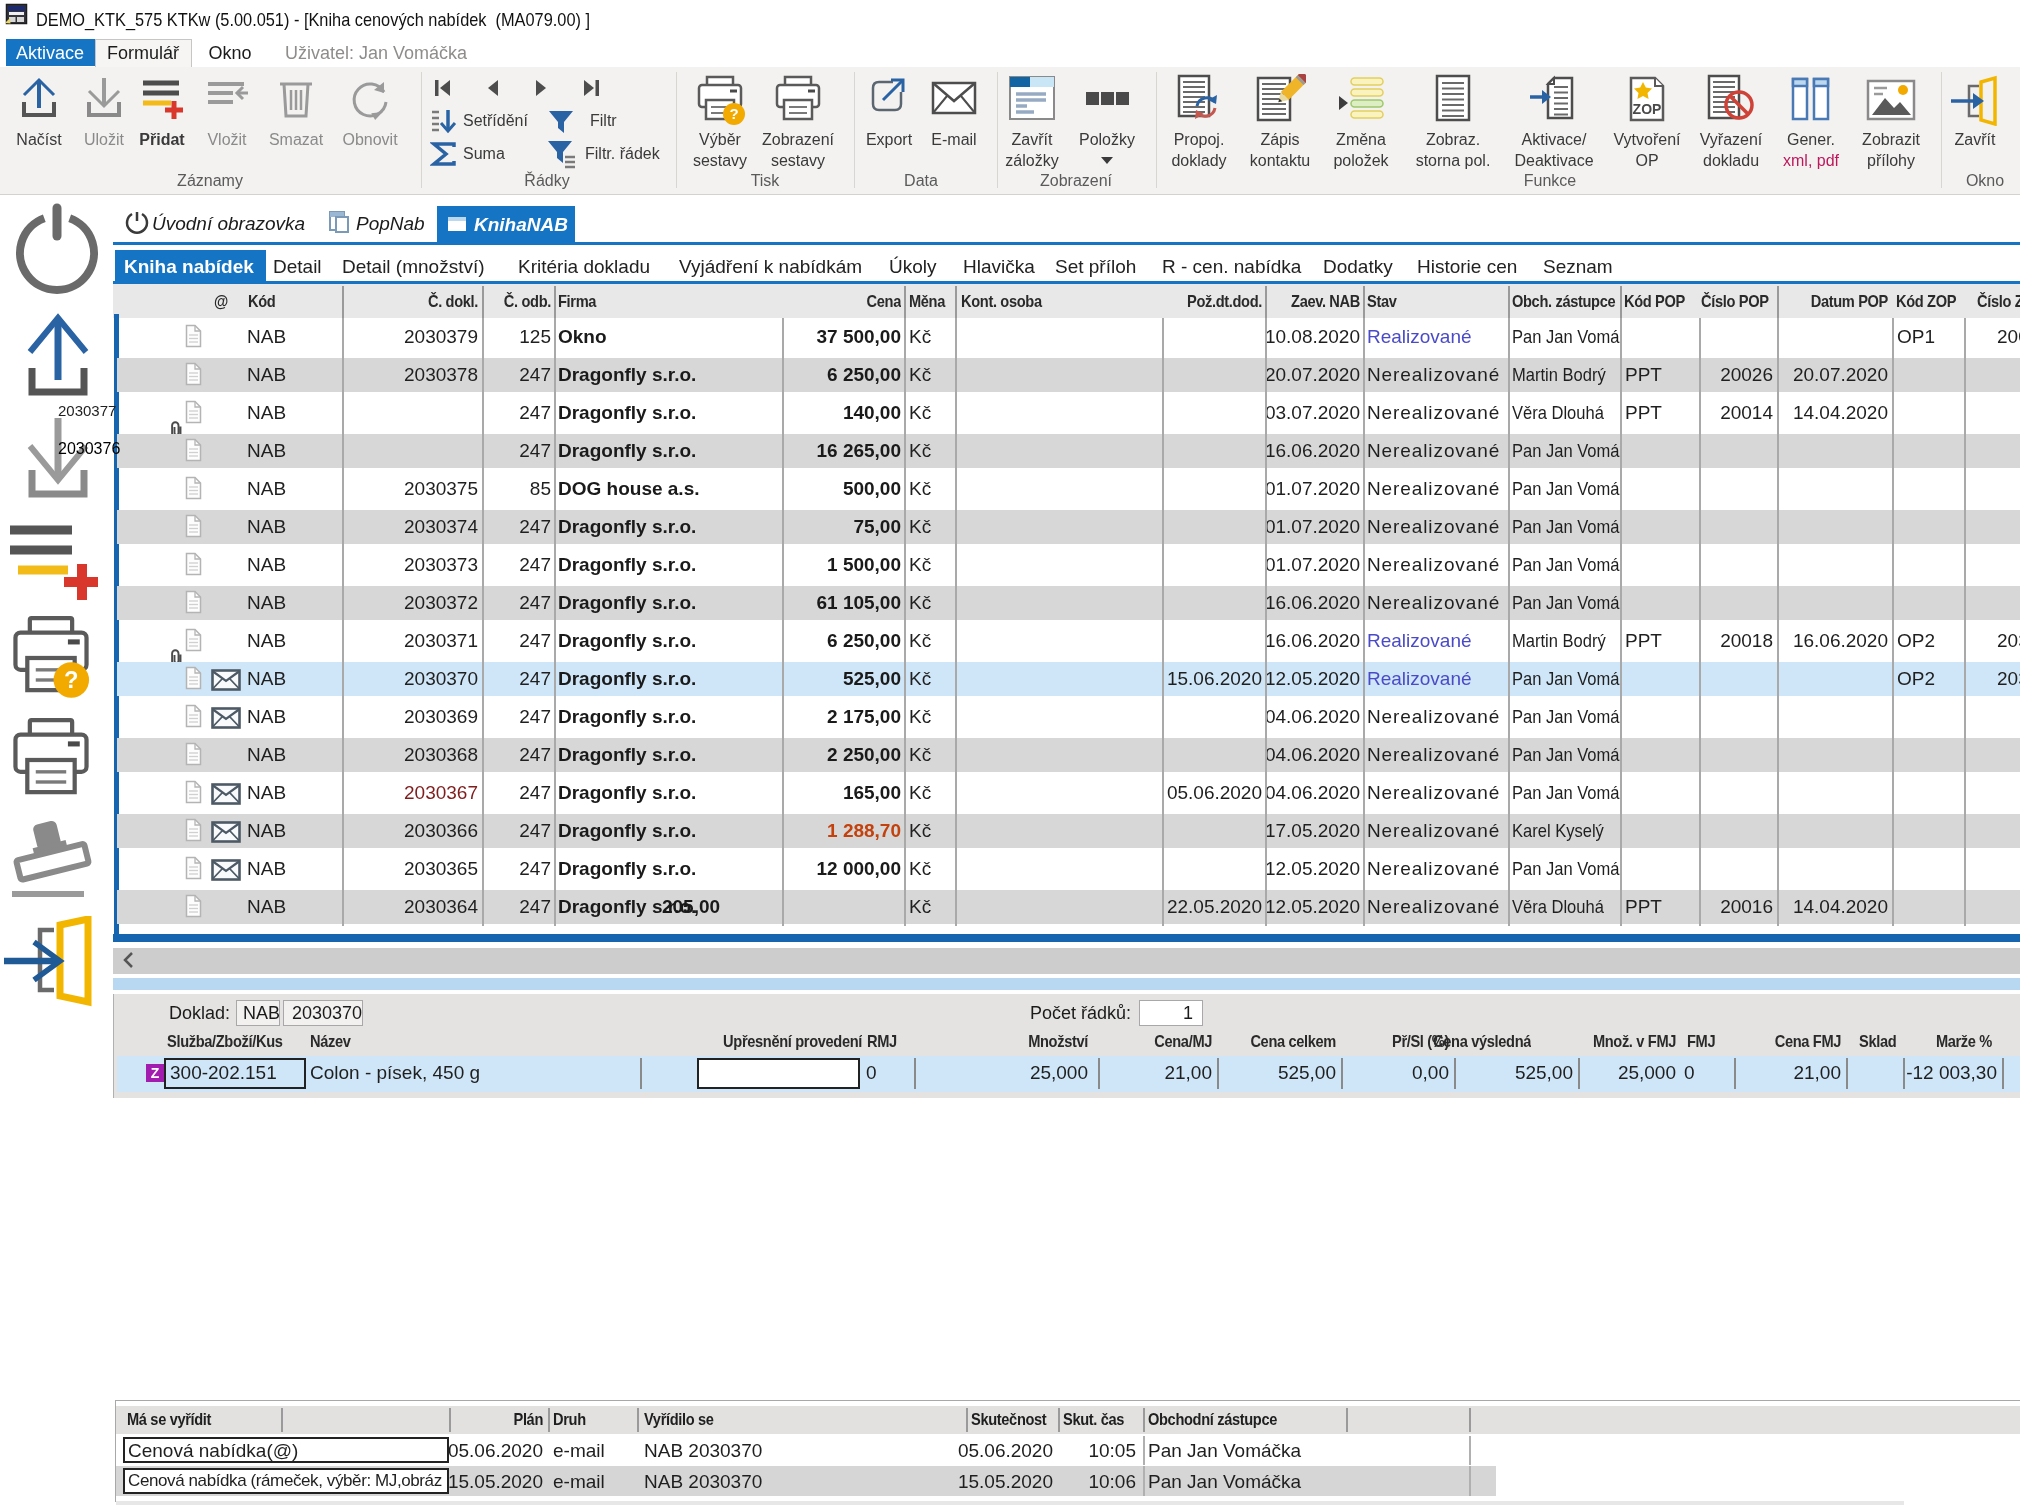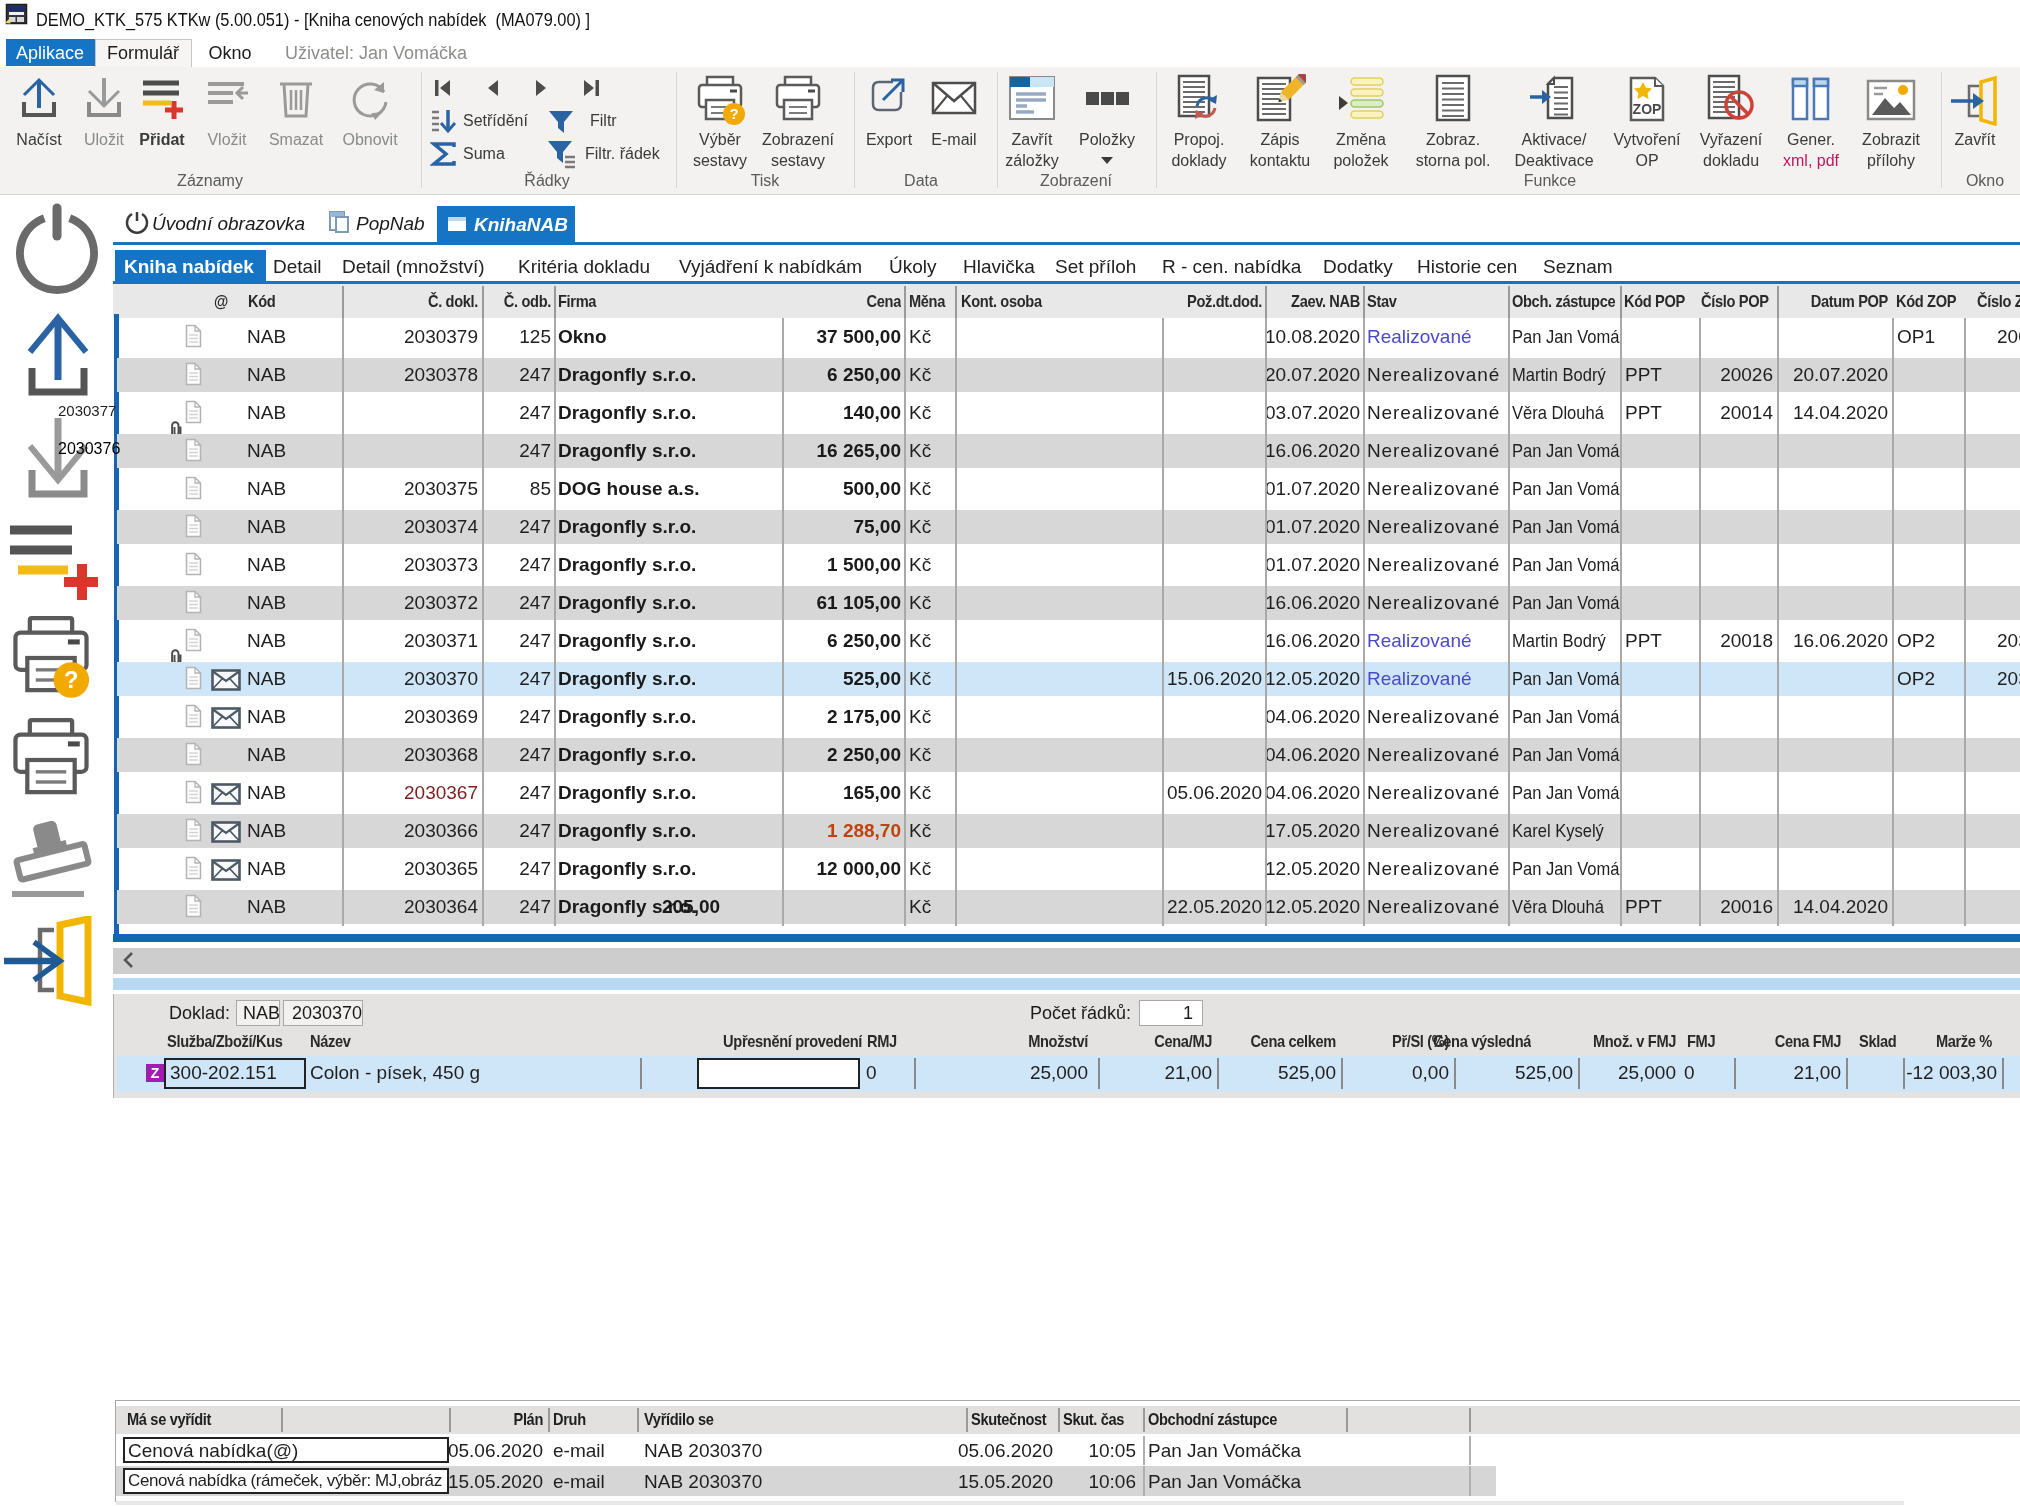--- a/index.html
+++ b/index.html
@@ -12,21 +12,21 @@
       <rect x="1.5" y="2.5" width="20" height="19" fill="#34363c" stroke="#1e1e1e" stroke-width="1.5"></rect>
       <rect x="3" y="4" width="17" height="5" fill="#1e2a6e"></rect>
       <rect x="4" y="10" width="15" height="3" fill="#f0f0f0"></rect>
       <rect x="4" y="15" width="6.5" height="5" fill="#d8d8d8"></rect>
       <rect x="12" y="15" width="7" height="5" fill="#d8d8d8"></rect>
       <path d="M0 21 L5 16 L5.5 21.5 Z" fill="#e8d86a"></path>
     </svg></div>
 <div class="a t" style="left:36px;top:9px;font-size:19px;color:#111;transform:scaleX(0.86);transform-origin:left center">DEMO_KTK_575 KTKw (5.00.051) - [Kniha cenových nabídek&nbsp; (MA079.00) ]</div>
 <div class="a" style="left:0px;top:67px;width:2020px;height:128px;background:#f3f2f1;border-bottom:1px solid #d4d2cf"></div>
 <div class="a" style="left:6px;top:39px;width:89px;height:27px;background:#1574c4"></div>
-<div class="a t" style="left:50px;top:43px;transform:translateX(-50%);font-size:18px;color:#fff">Aplikace</div>
+<div class="a t" style="left:50px;top:43px;transform:translateX(-50%);font-size:18px;color:#fff">Aktivace</div>
 <div class="a" style="left:95px;top:39px;width:97px;height:28px;background:#f6f5f4;border:1px solid #c8c6c4;border-bottom:none"></div>
 <div class="a t" style="left:143px;top:43px;transform:translateX(-50%);font-size:18px;color:#1b1b1b">Formulář</div>
 <div class="a t" style="left:230px;top:43px;transform:translateX(-50%);font-size:18px;color:#1b1b1b">Okno</div>
 <div class="a t" style="left:285px;top:43px;font-size:18px;color:#8f8d8b">Uživatel: Jan Vomáčka</div>
 <div class="a" style="left:421px;top:72px;width:1px;height:116px;background:#d8d6d3"></div>
 <div class="a" style="left:676px;top:72px;width:1px;height:116px;background:#d8d6d3"></div>
 <div class="a" style="left:854px;top:72px;width:1px;height:116px;background:#d8d6d3"></div>
 <div class="a" style="left:997px;top:72px;width:1px;height:116px;background:#d8d6d3"></div>
 <div class="a" style="left:1156px;top:72px;width:1px;height:116px;background:#d8d6d3"></div>
 <div class="a" style="left:1941px;top:72px;width:1px;height:116px;background:#d8d6d3"></div>

